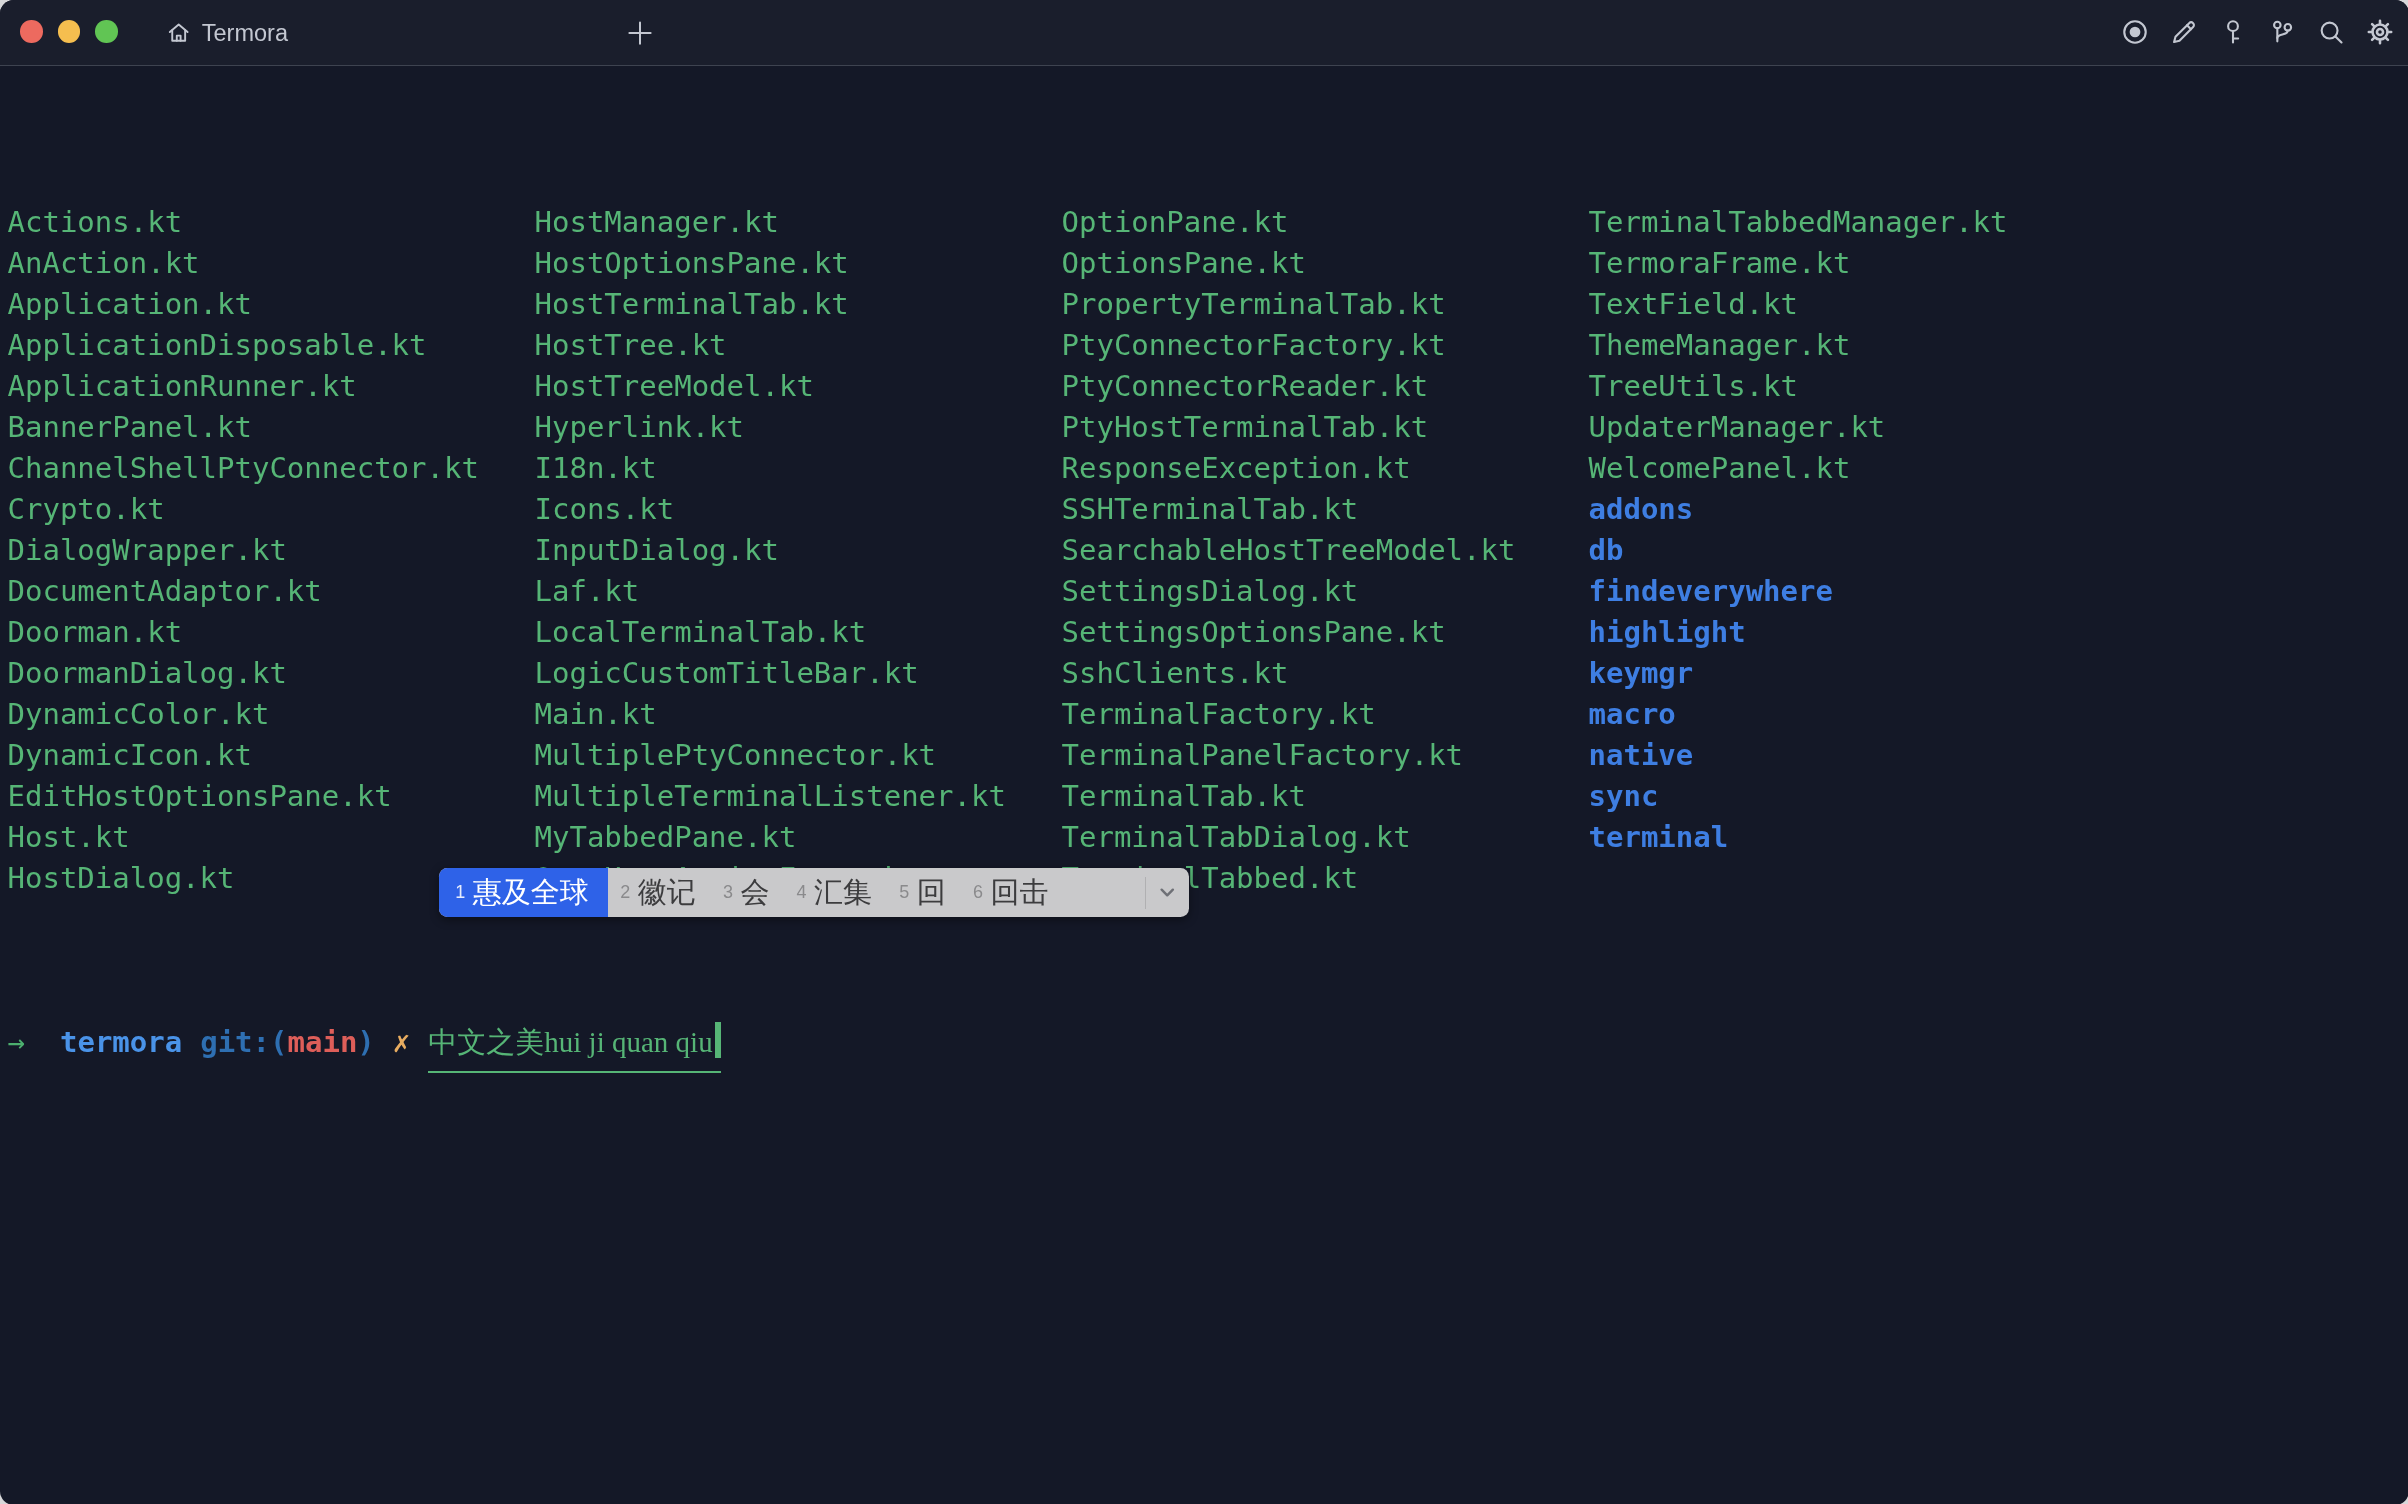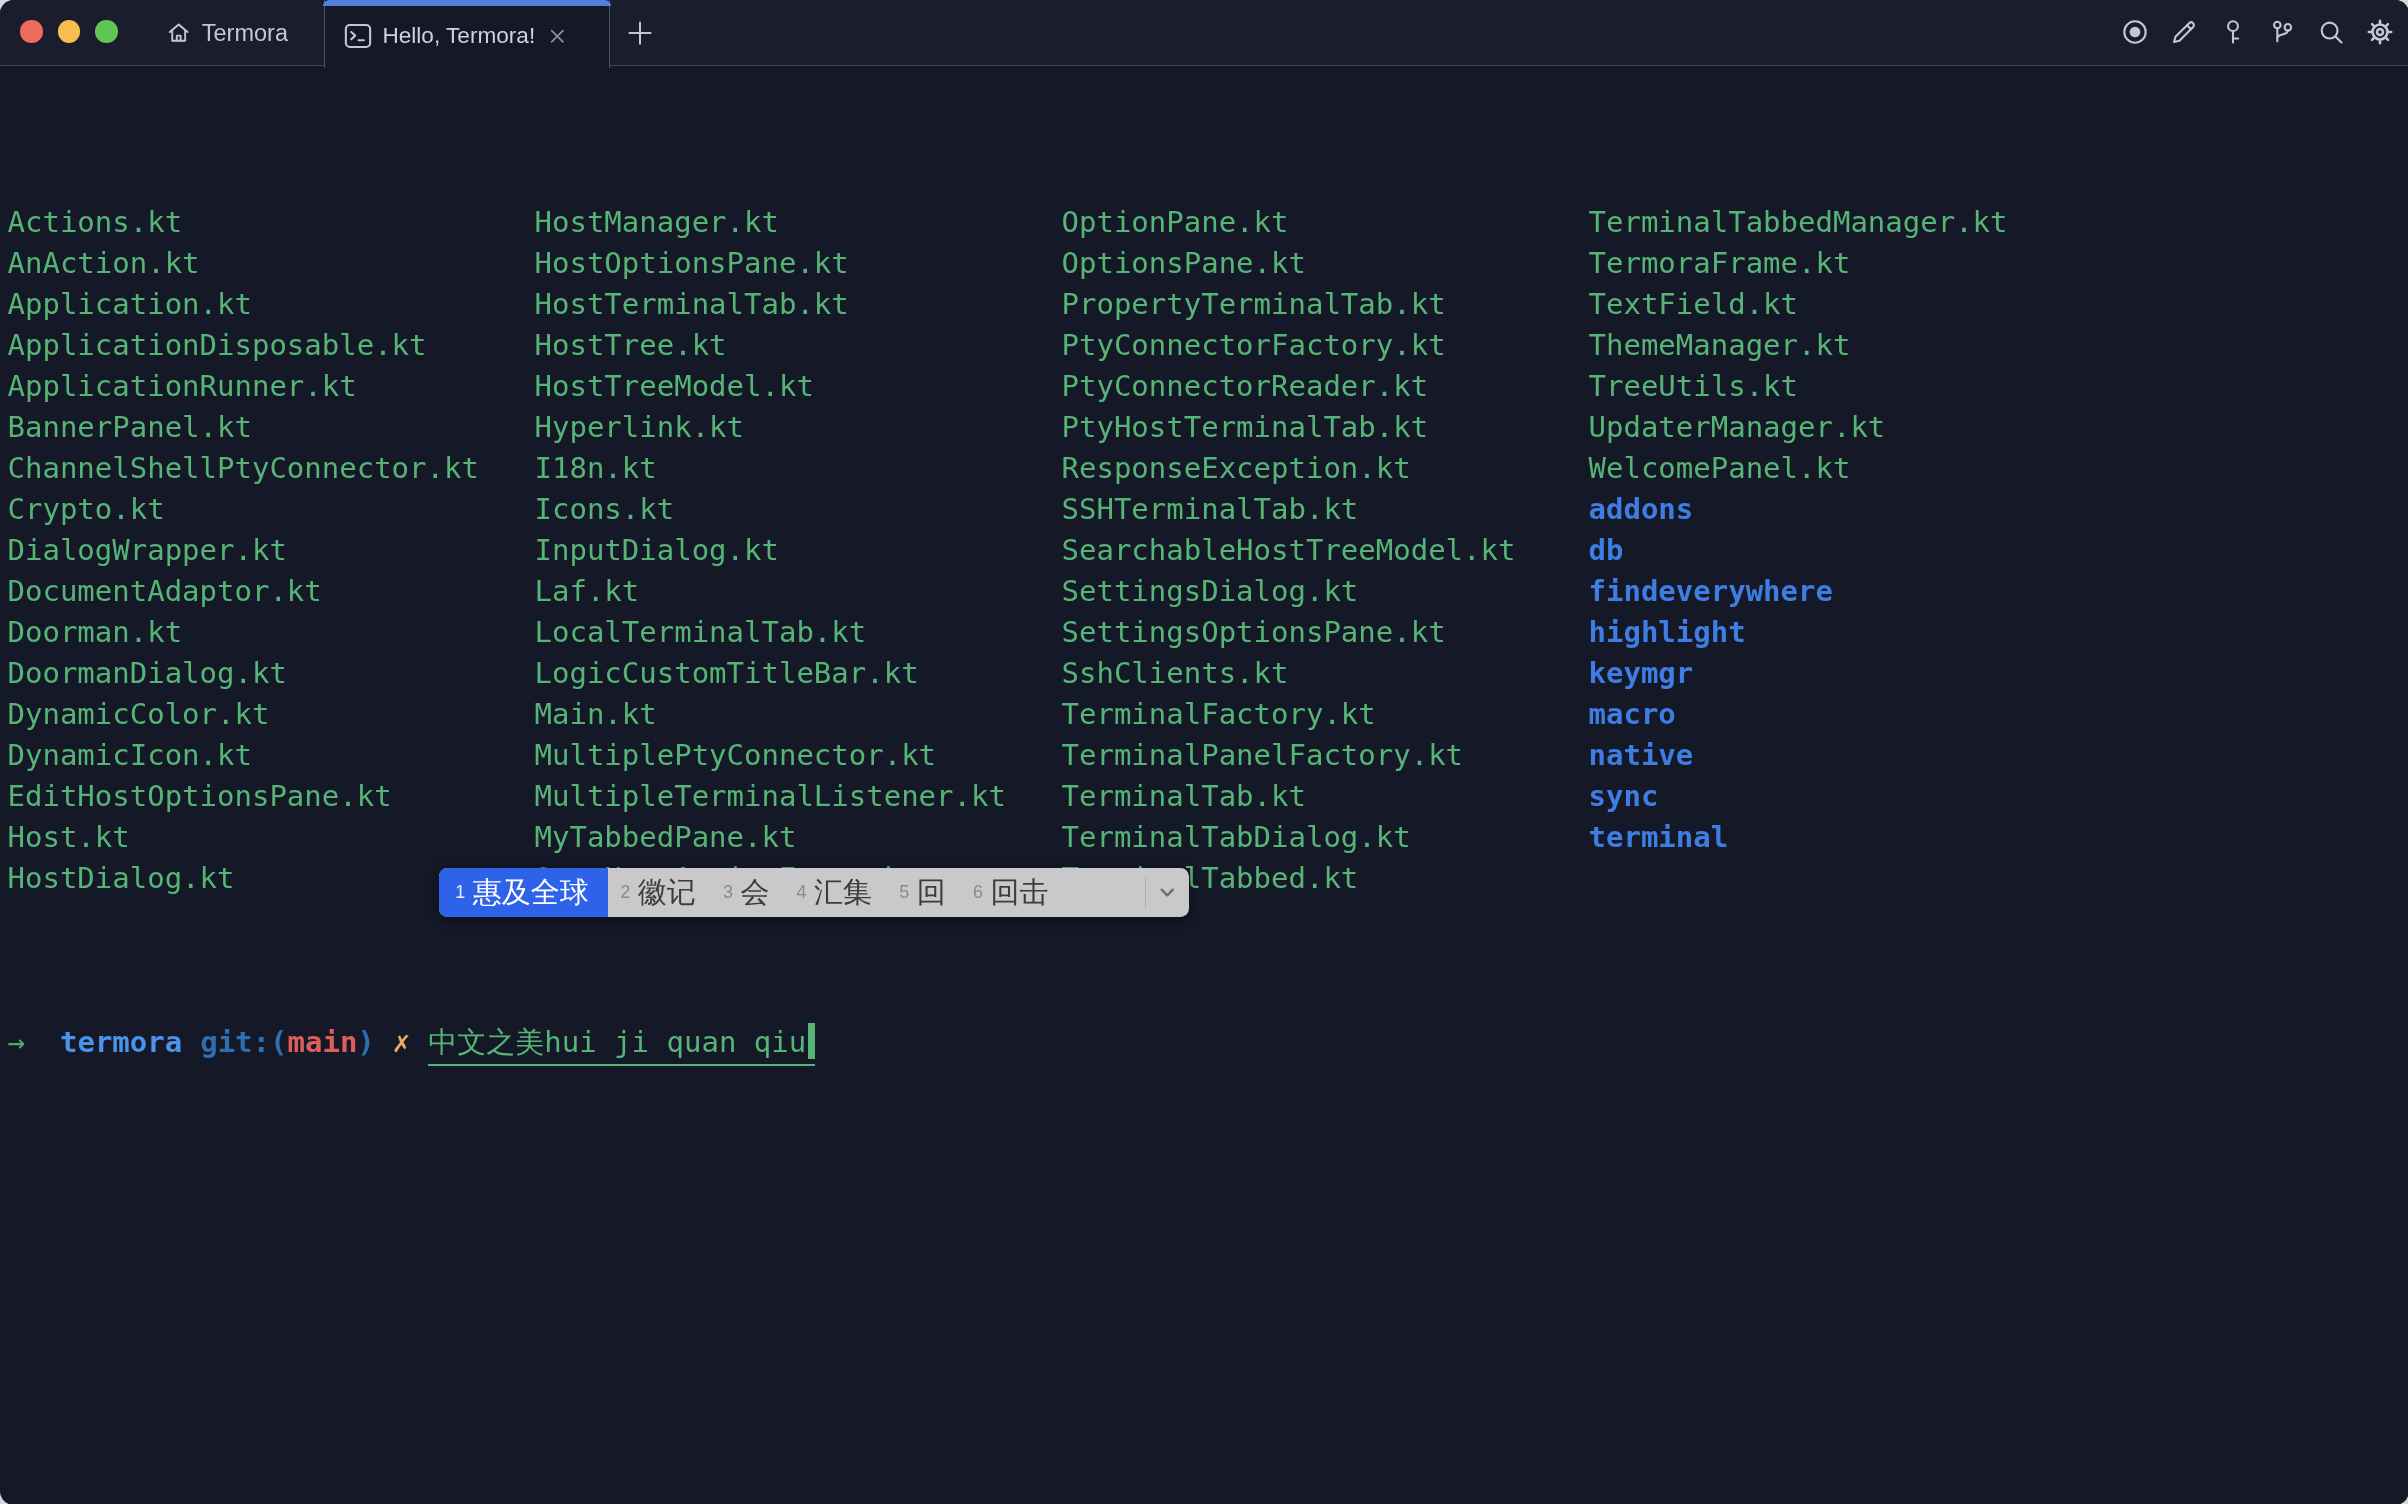--- a/index.html
+++ b/index.html
@@ -67,21 +67,22 @@
   .cell.dir { color: var(--dir-blue, #3e7ee2); font-weight:bold; }
   .p-arrow  { color: var(--prompt-arrow, #4caf6e); margin-right:35px; }
   .p-cwd    { color: var(--cwd-blue, #4a93e8); font-weight:bold; margin-right:18px; }
   .p-git    { color: var(--git-blue, #2e6fb2); font-weight:bold; }
   .p-branch { color: var(--branch-red, #de5e59); font-weight:bold; }
   .p-dirty  { color: var(--dirty-amber, #e8ac60); margin-left:18px; margin-right:18px; }
   .p-cmd    { color: var(--cmd-green, #5cb87a); }
   .composition {
     color: var(--file-green, #56b576);
     border-bottom:2.8px solid var(--file-green, #56b576);
-    padding-bottom:5px;
+    padding-bottom:13px;
+    font-family:Liberation Serif, serif;
   }
   .cursor {
     display:inline-block; width:6.6px; height:36px; margin-left:1.9px;
     background: var(--file-green, #56b576); vertical-align:text-bottom;
   }
   
   .ime {
     position:absolute; left:439px; top:868px; width:750px; height:49px;
     background: var(--ime-bg, #c9c9cb); border-radius:8.5px;
     display:flex; align-items:center;
@@ -114,32 +115,20 @@
 
     <div class="app-home">
       <svg class="icon" width="25.4" height="25.4" viewBox="0 0 24 24">
         <path d="M3.6 11.4 L12 4.2 L20.4 11.4"></path>
         <path d="M5.9 9.6 V19.6 H18.1 V9.6"></path>
         <path d="M10.2 19.6 v-4.8 h3.6 v4.8"></path>
       </svg>
       <span>Termora</span>
     </div>
 
-    <div class="tab">
-      <div class="tab-stripe"></div>
-      <svg class="icon" width="28" height="26" viewBox="0 0 24 22">
-        <rect x="1.6" y="1.6" width="20.8" height="18.8" rx="3.4"></rect>
-        <path d="M6.2 7.6 l3.4 3.1 -3.4 3.1"></path>
-        <path d="M12.4 14.6 h4.6"></path>
-      </svg>
-      <span class="tab-label">Hello, Termora!</span>
-      <svg class="icon" width="22.6" height="22.6" viewBox="0 0 24 24" style="stroke:#8e93a0;">
-        <path d="M6 6 L18 18 M18 6 L6 18"></path>
-      </svg>
-    </div>
 
     <div class="newtab">
       <svg class="icon" width="30" height="30" viewBox="0 0 24 24" style="stroke-width:1.6;">
         <path d="M12 3.5 V20.5 M3.5 12 H20.5"></path>
       </svg>
     </div>
 
     <div class="toolbar">
       <div class="tool-btn">
         <svg class="icon" width="28" height="28" viewBox="0 0 24 24">

